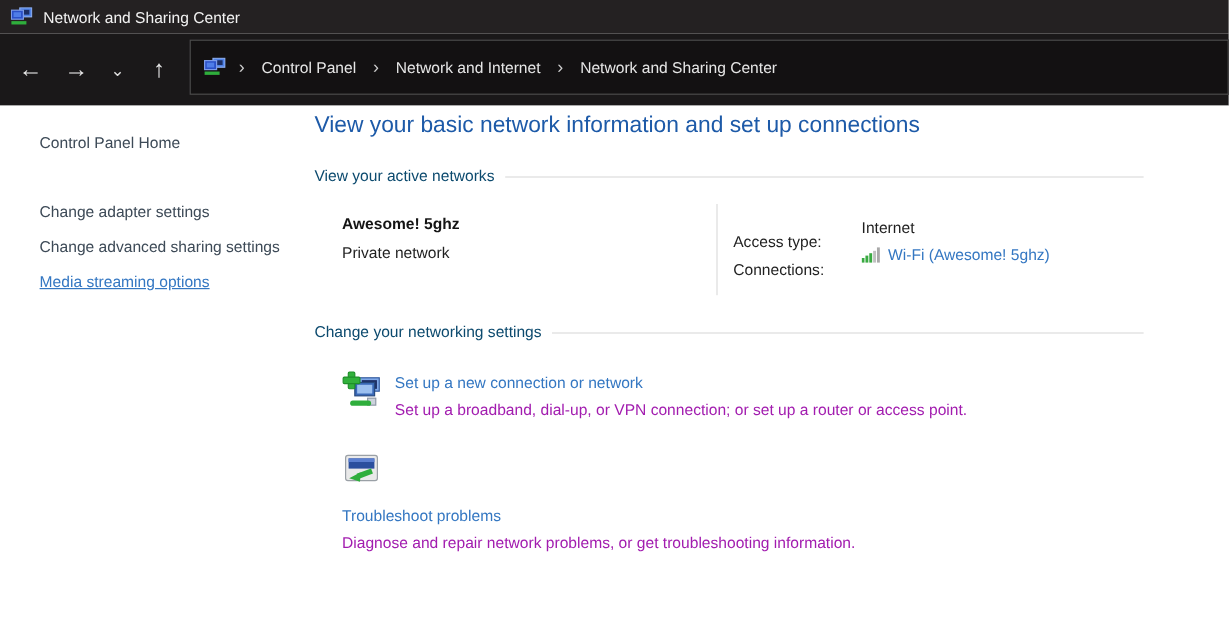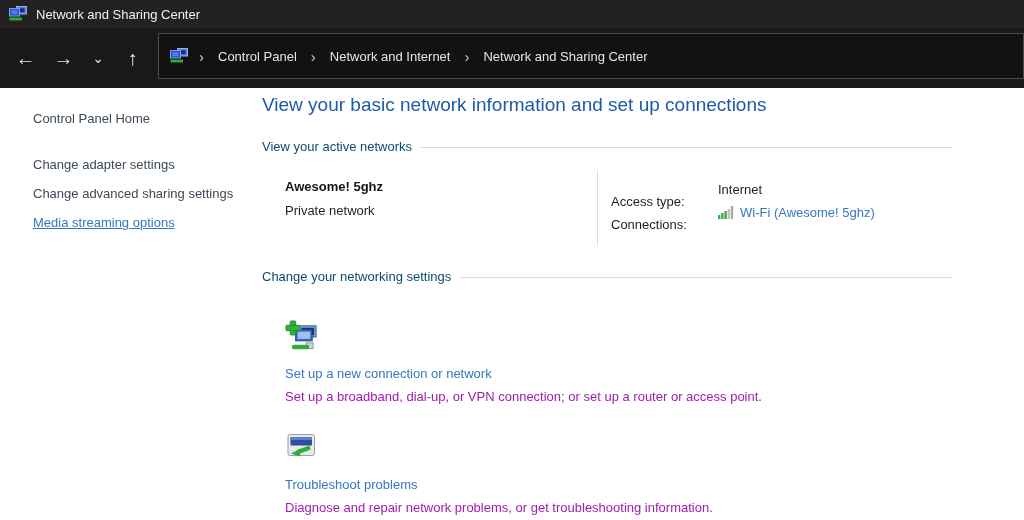--- a/index.html
+++ b/index.html
@@ -20,21 +20,21 @@
     border:1px solid #4c4c4c;background:#131112;display:flex;align-items:center;
     gap:8px;padding:0 11px;color:#e6e6e6;font-size:13px;}
   .crumb{padding:2px 3px;white-space:nowrap;}
   .crumb-sep{color:#cfcfcf;font-size:15px;line-height:1;padding:0 3px;}
 
   
   .content{display:flex;height:432px;background:#ffffff;}
 
   .sidebar{width:262px;box-sizing:border-box;padding:21px 10px 0 33px;
     font-size:13px;color:#3d4a57;line-height:19px;}
-  .side-home{margin-bottom:27px;}
+  .side-home{margin-bottom:39px;}
   .side-link{margin-top:10px;}
   .side-link.streaming{color:#3477c2;text-decoration:underline;cursor:pointer;}
 
   .main{flex:1;box-sizing:border-box;padding:6px 71px 0 0;}
   .heading{font-size:19px;font-weight:400;color:#1d5aa8;margin:0;}
 
   .section-row{display:flex;align-items:center;margin-top:23px;
     font-size:13px;color:#0c4a6e;}
   .section-row .rule{flex:1;height:1px;background:#dcdcdc;margin-left:9px;margin-top:2px;}
 
@@ -42,21 +42,21 @@
   .net-left{width:312px;box-sizing:border-box;padding-top:9px;}
   .net-name{font-size:13px;font-weight:700;color:#141414;}
   .net-type{margin-top:9px;font-size:13px;color:#1f1f1f;}
   .net-divider{width:1px;background:#dcdcdc;min-height:76px;}
   .net-right{padding-left:13px;padding-top:8px;font-size:13px;color:#1f1f1f;}
   .net-row{display:flex;align-items:center;height:23px;}
   .net-label{width:107px;margin-top:24px;}
   .wifi-link{color:#3477c2;cursor:pointer;display:flex;align-items:center;gap:5px;}
 
   .settings-item{display:flex;margin-left:23px;gap:11px;}
-  .settings-item.first{margin-top:36px;flex-direction:column;}
+  .settings-item.first{margin-top:25px;}
   .settings-item.second{margin-top:27px;flex-direction:column;}
   .item-icon{width:33px;height:33px;flex:none;display:flex;align-items:flex-start;justify-content:center;}
   .item-title{font-size:13px;color:#3477c2;margin-top:2px;cursor:pointer;}
   .item-desc{font-size:13px;color:#a21caf;margin-top:8px;}
 </style>
 </head>
 <body>
 
 <div class="titlebar">
   <span style="display:flex;">

